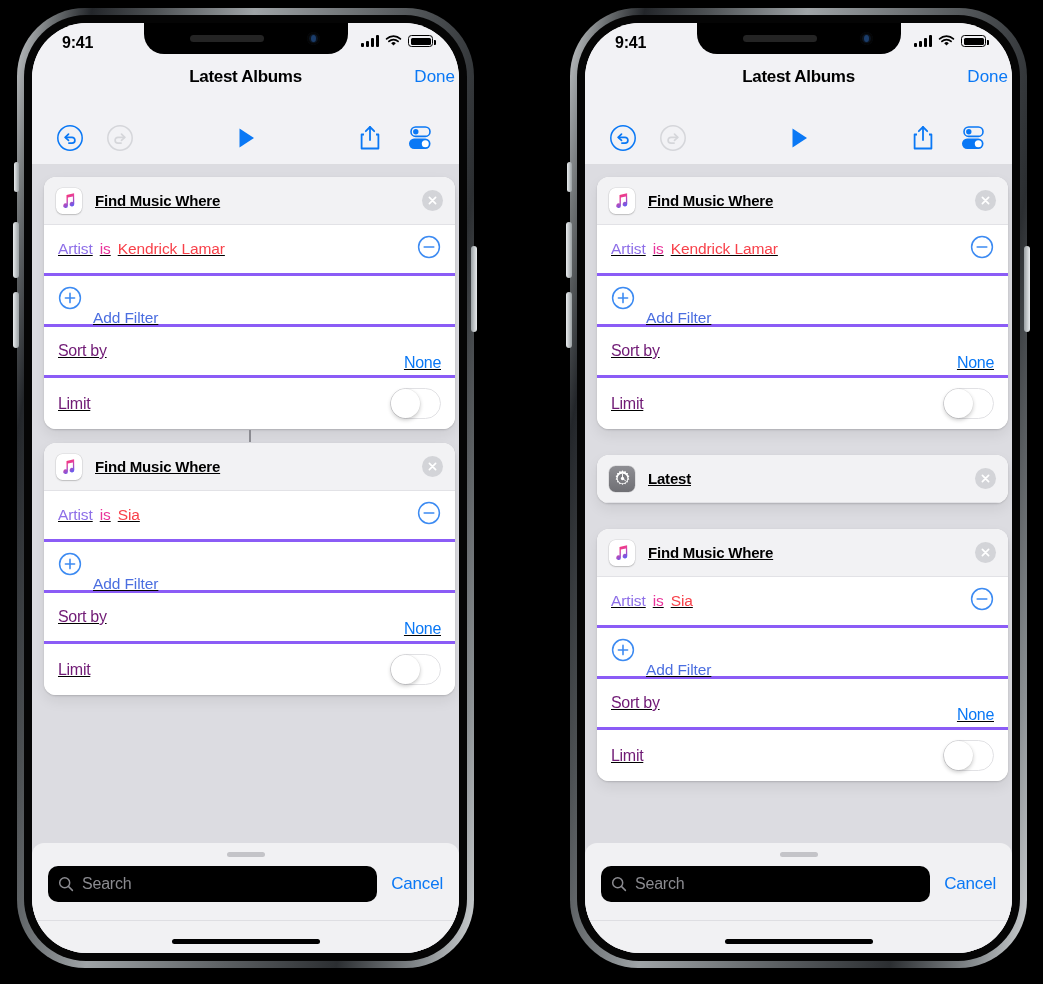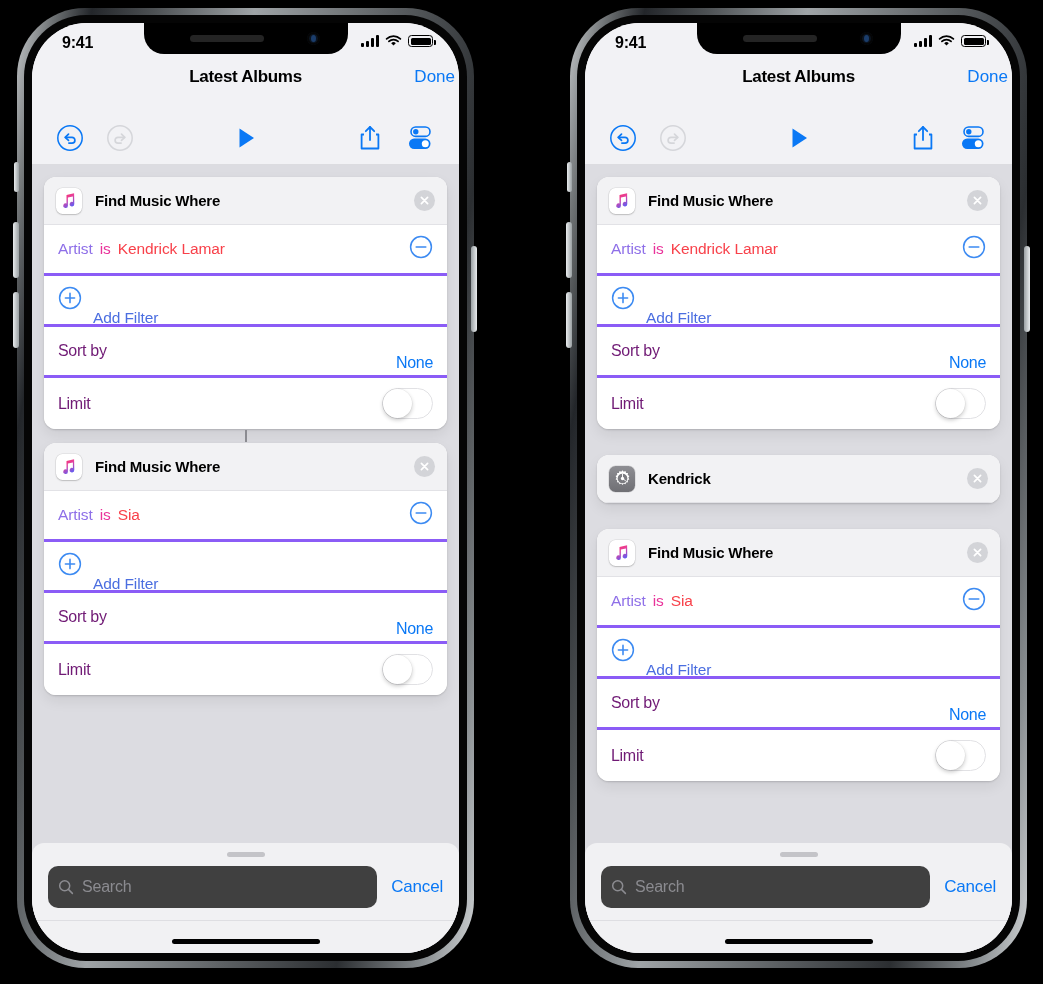--- a/index.html
+++ b/index.html
@@ -87,21 +87,21 @@
   .tb-spacer{ flex:1; }
   .ic{ display:flex; align-items:center; justify-content:center; }
   .undo svg, .redo svg{ display:block; }
   .tb-gap{ width:22px; }
 
   
   .canvas{
     position:absolute; left:0; right:0; top:142px; bottom:0;
     background:#dcdce1; overflow:hidden;
   }
-  .cards{ padding:12px 12px 0 12px; }
+  .cards{ padding:12px 4px 0 12px;text-decoration:underline; }
 
   .card{
     background:#fff; border-radius:12px; overflow:hidden;
     box-shadow:0 1px 2px rgba(0,0,0,.16), 0 6px 14px rgba(0,0,0,.07);
   }
   .card-head{
     height:48px; display:flex; align-items:center; padding:0 12px;
     background:#f2f2f4; border-bottom:1px solid #e2e2e6;
   }
   .app-icon{
@@ -155,21 +155,21 @@
     position:absolute; left:0; right:0; bottom:0; height:110px;
     background:#f1f1f3; border-top-left-radius:12px; border-top-right-radius:12px;
     z-index:20;
   }
   .grabber{
     position:absolute; left:50%; transform:translateX(-50%); top:9px;
     width:38px; height:5px; border-radius:3px; background:#c4c4c8;
   }
   .search-row{ display:flex; align-items:center; padding:23px 16px 0 16px; }
   .search-field{
-    flex:1; height:42px; border-radius:10px; background:#404040;
+    flex:1; height:36px; border-radius:10px; background:#000000;
     display:flex; align-items:center; padding:0 10px;
   }
   .search-ph{ font-size:16px; color:#8b8b90; margin-left:8px; letter-spacing:-0.2px;}
   .cancel-btn{ font-size:17px; color:#0a78f5; margin-left:14px; letter-spacing:-0.2px;}
   .sheet-divider{ position:absolute; left:0; right:0; top:77px; height:1px; background:#dedee2;}
   .home-indicator{
     position:absolute; left:50%; transform:translateX(-50%); bottom:9px;
     width:148px; height:5px; border-radius:3px; background:#000; z-index:25;
   }
 </style>
@@ -544,21 +544,21 @@
               <span class="app-icon gear">
                 <svg width="19" height="19" viewBox="0 0 24 24">
                   <g fill="#fff">
                     <path d="M12 1.6 l1.5 1.9 2.3 -0.9 0.7 2.3 2.4 0.3 -0.3 2.4 2.1 1.2 -1.3 2.1 1.3 2.1 -2.1 1.2 0.3 2.4 -2.4 0.3 -0.7 2.3 -2.3 -0.9 -1.5 1.9 -1.5 -1.9 -2.3 0.9 -0.7 -2.3 -2.4 -0.3 0.3 -2.4 -2.1 -1.2 1.3 -2.1 -1.3 -2.1 2.1 -1.2 -0.3 -2.4 2.4 -0.3 0.7 -2.3 2.3 0.9z"></path>
                   </g>
                   <circle cx="12" cy="12" r="6.1" fill="#7c7c81"></circle>
                   <circle cx="12" cy="12" r="2.1" fill="#fff"></circle>
                   <path d="M12 6 V12 L16.2 15" stroke="#fff" stroke-width="1.2" fill="none"></path>
                 </svg>
               </span>
-              <span class="card-title">Kendrick</span>
+              <span class="card-title">Latest</span>
               <span class="card-x">
                 <svg width="11" height="11" viewBox="0 0 11 11">
                   <path d="M2.4 2.4 L8.6 8.6 M8.6 2.4 L2.4 8.6" stroke="#fff" stroke-width="1.7" stroke-linecap="round"></path>
                 </svg>
               </span>
             </div>
           </div>
 
           <div class="card-gap big"></div>
 

